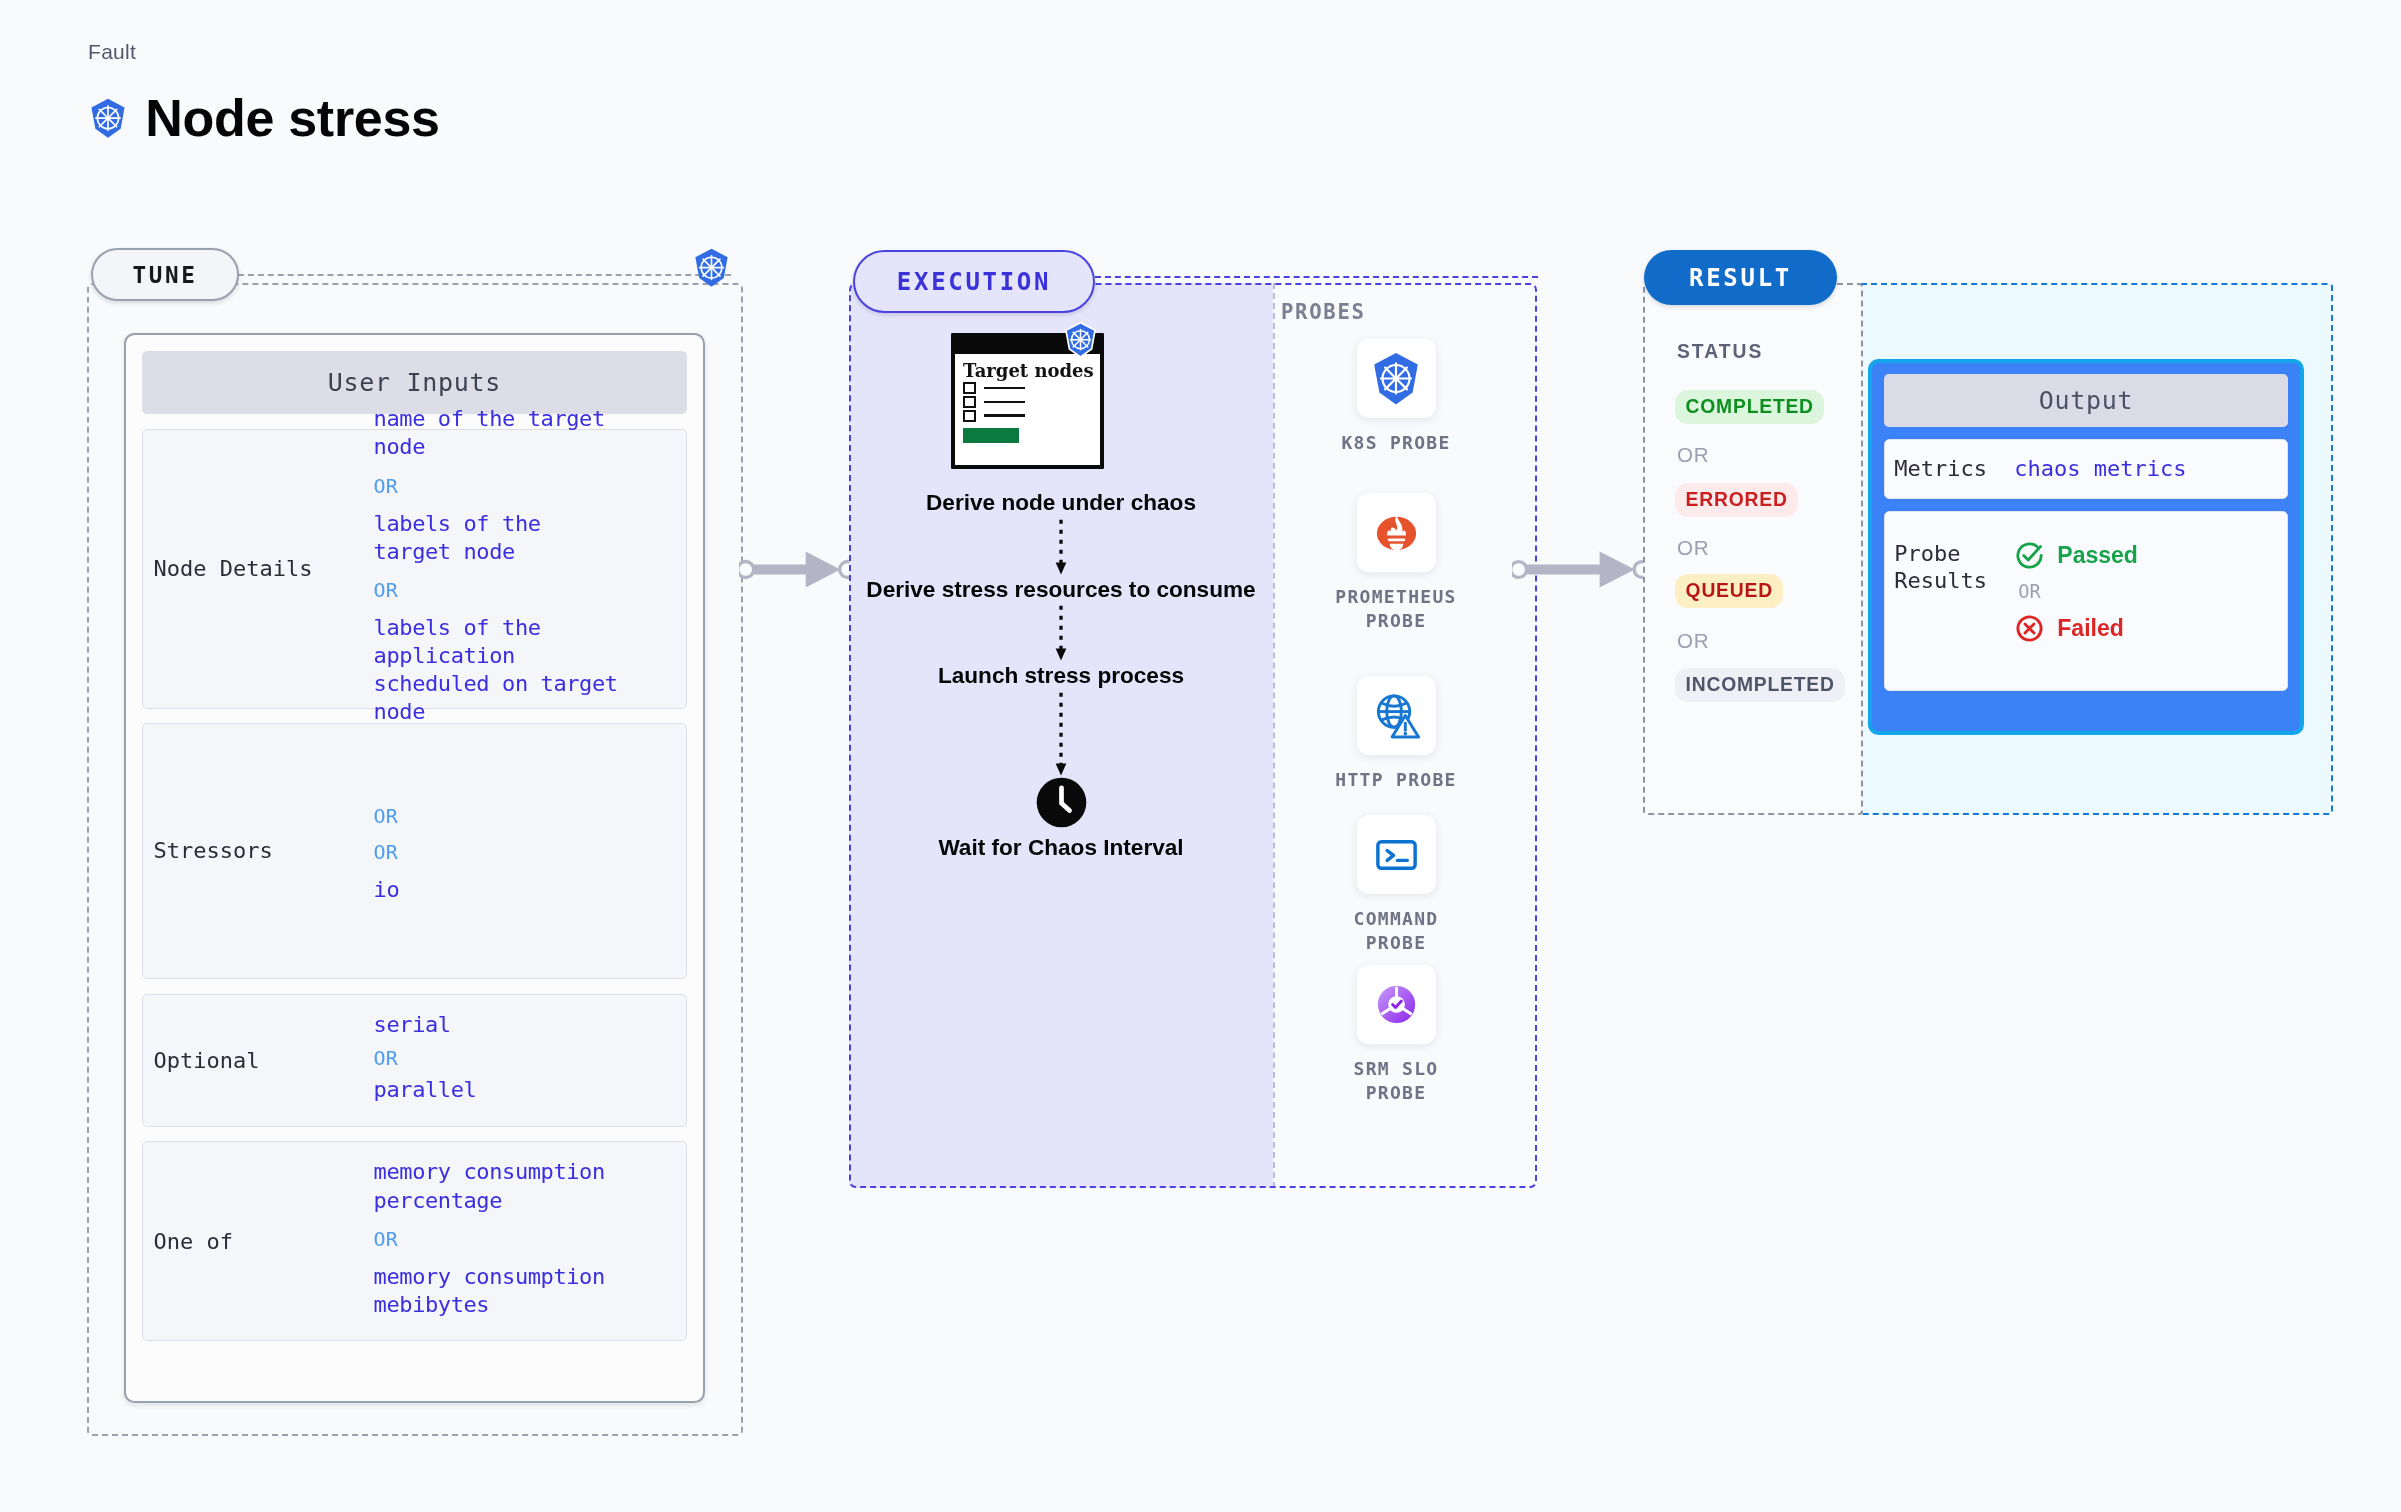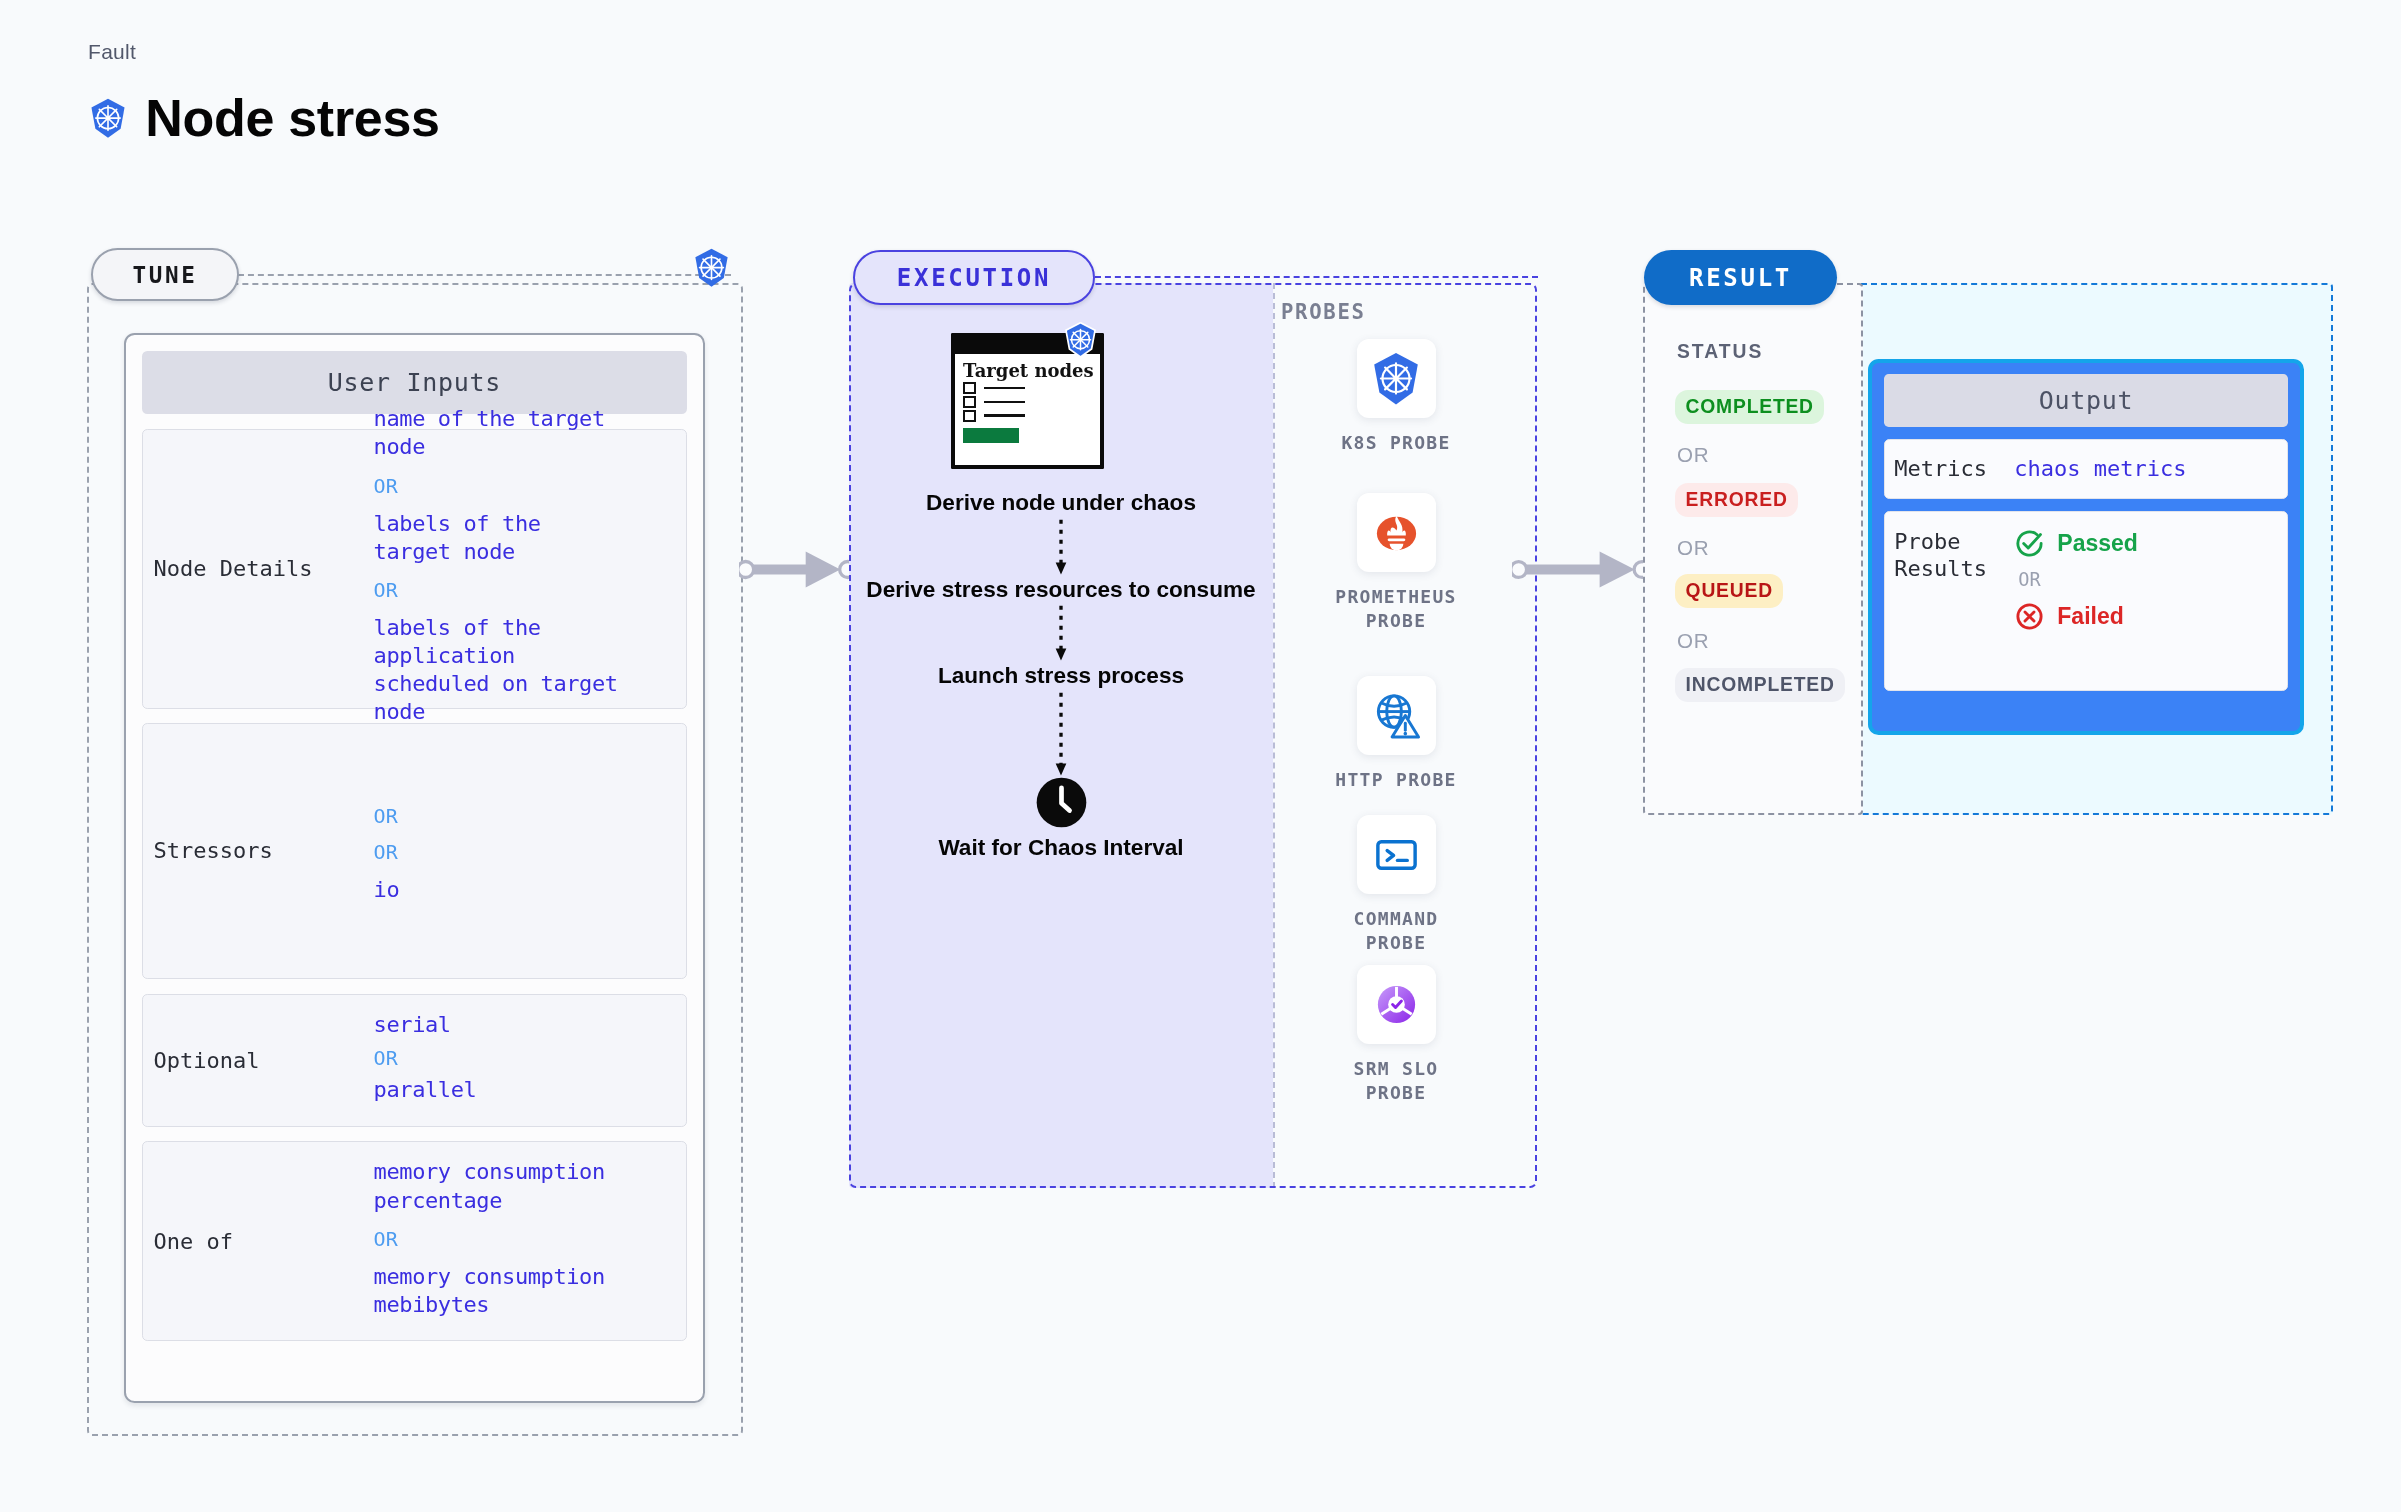--- a/index.html
+++ b/index.html
@@ -92,21 +92,21 @@
   }
   #exec-fill {
     position:absolute; left:849px; top:283px; width:424px; height:905px;
     background:#e4e4fb; border-radius:4px;
   }
   #exec-divider {
     position:absolute; left:1273px; top:283px; height:905px; width:0;
     border-left:2px dashed #b9bcd6;
   }
   #exec-pill {
-    left:853px; top:250px; width:242px; height:55px;
+    left:853px; top:250px; width:242px; height:63px;
     background:#e4e4fb; border:2.7px solid #4a42e0; color:#3a31d8; font-size:24px;
   }
   #exec-dash-line {
     position:absolute; left:1095px; top:276px; width:443px; height:0;
     border-top:2.7px dashed #4a42e0; z-index:5;
   }
 
   #probes-label {
     position:absolute; left:1281px; top:300px;
     font-family:"DejaVu Sans Mono", monospace;
@@ -509,21 +509,21 @@
 <div class="status-chip" style="top:668px; background:#eff0f5; color:#4f5569;">INCOMPLETED</div>
 
 <div id="output-card">
   <div id="output-header">Output</div>
 
   <div class="out-row" style="height:60px;">
     <div class="out-label">Metrics</div>
     <div class="out-val">chaos metrics</div>
   </div>
 
-  <div class="out-row" style="height:180px; align-items:flex-start; padding-top:16px;">
+  <div class="out-row" style="height:180px; align-items:flex-start; padding-top:28px;">
     <div class="out-label" style="white-space:pre-line;">Probe
 Results</div>
     <div>
       <div class="pr-line">
         <svg width="31" height="31" viewBox="0 0 48 48">
           <path d="M42 24 a18 18 0 1 1 -6.2 -13.6" fill="none" stroke="#16a34a" stroke-width="4.4" stroke-linecap="round"></path>
           <path d="M15 24 L22 31 L41 10" fill="none" stroke="#16a34a" stroke-width="4.4" stroke-linecap="round" stroke-linejoin="round"></path>
         </svg>
         <span class="pr-text" style="color:#16a34a;">Passed</span>
       </div>

